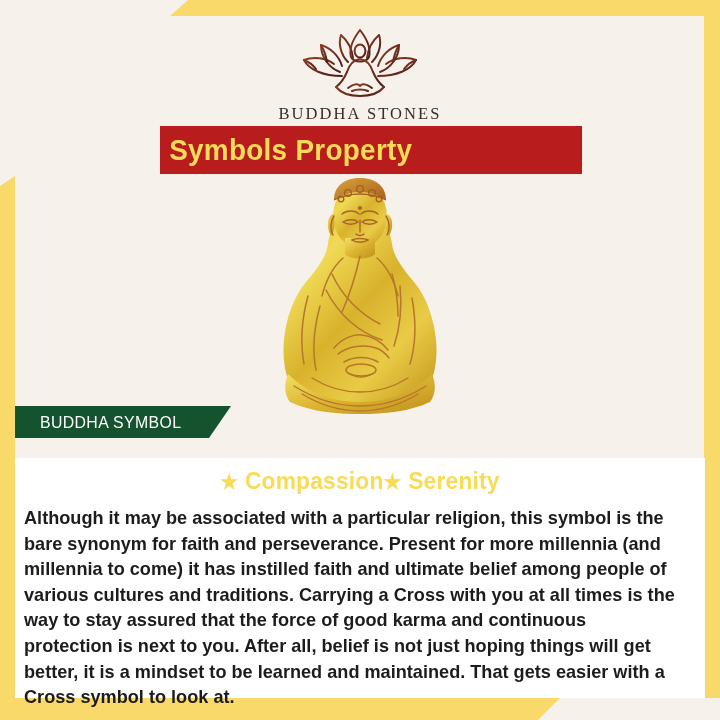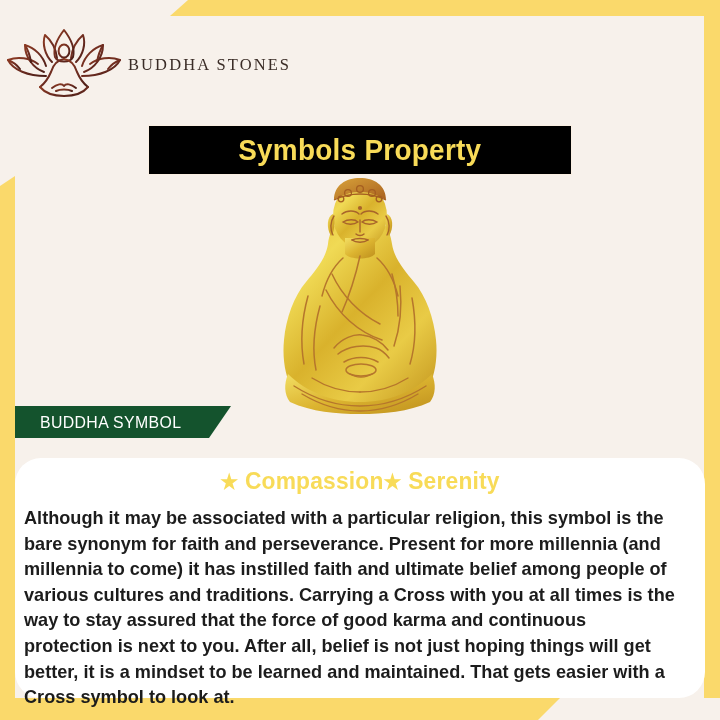--- a/index.html
+++ b/index.html
@@ -36,39 +36,39 @@
     position:absolute;
     left:0; bottom:0; width:560px; height:22px;
     background:#FAD96B;
     clip-path: polygon(0 0, 100% 0, calc(100% - 22px) 100%, 0 100%);
   }
 
   
   .logo-wrap {
     position:absolute;
     top:26px; left:0; right:0;
-    display:flex; flex-direction:row;
+    display:flex; flex-direction:column;
     align-items:center;
   }
   .logo-mark { width:128px; height:72px; display:block; }
   .logo-word {
     margin-top:6px;
     font-family:"Liberation Serif", serif;
     font-size:16.5px;
     letter-spacing:2.1px;
     color:#3A2C26;
   }
 
   
   .title-banner {
     position:absolute;
-    left:149px; top:126px;
+    left:160px; top:126px;
     width:422px; height:48px;
-    background:#000000;
-    display:flex; align-items:center; justify-content:center;
+    background:#b91c1c;
+    display:flex; align-items:center; justify-content:flex-start;
     box-shadow:0 0 0 1px rgba(250,238,225,.85);
   }
   .title-text {
     font-family:"Liberation Sans Narrow","Liberation Sans",sans-serif;
     font-weight:bold;
     font-size:30px;
     color:#F8DB58;
     letter-spacing:.3px;
     transform:scaleX(.93);
     white-space:nowrap;
@@ -98,21 +98,20 @@
     letter-spacing:.4px;
     transform:scaleX(.96);
   }
 
   
   .panel {
     position:absolute;
     left:15px; top:458px;
     width:690px; height:240px;
     background:#FFFFFF;
-    border-radius:26px;
   }
   .headline {
     margin-top:9px;
     text-align:center;
     font-family:"Liberation Sans Narrow","Liberation Sans",sans-serif;
     font-weight:bold;
     font-size:24px;
     color:#F8DB58;
     letter-spacing:.2px;
     white-space:nowrap;

